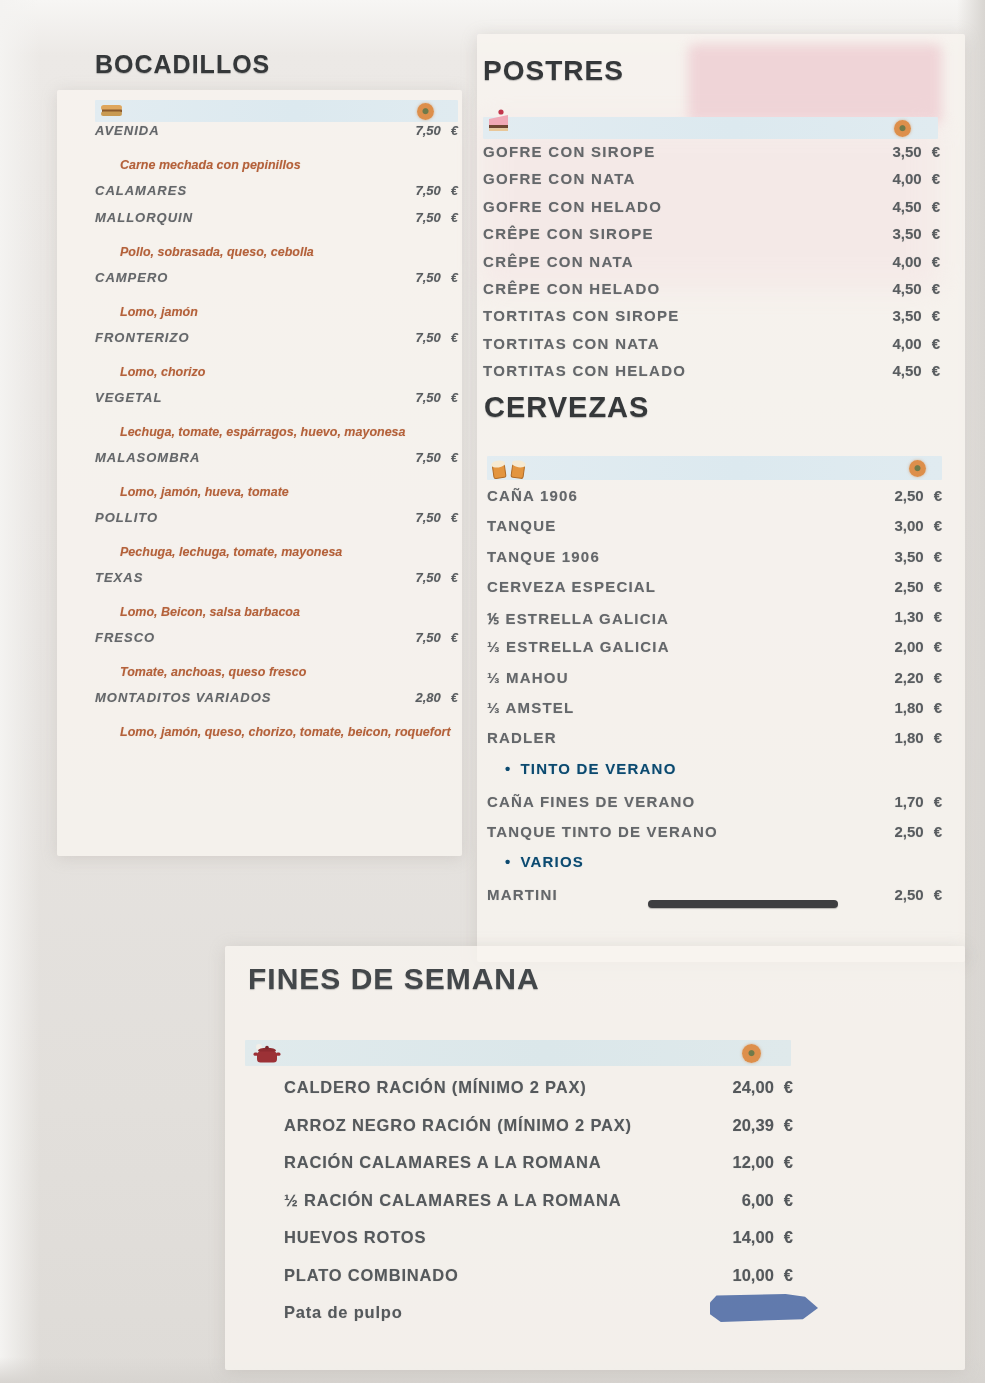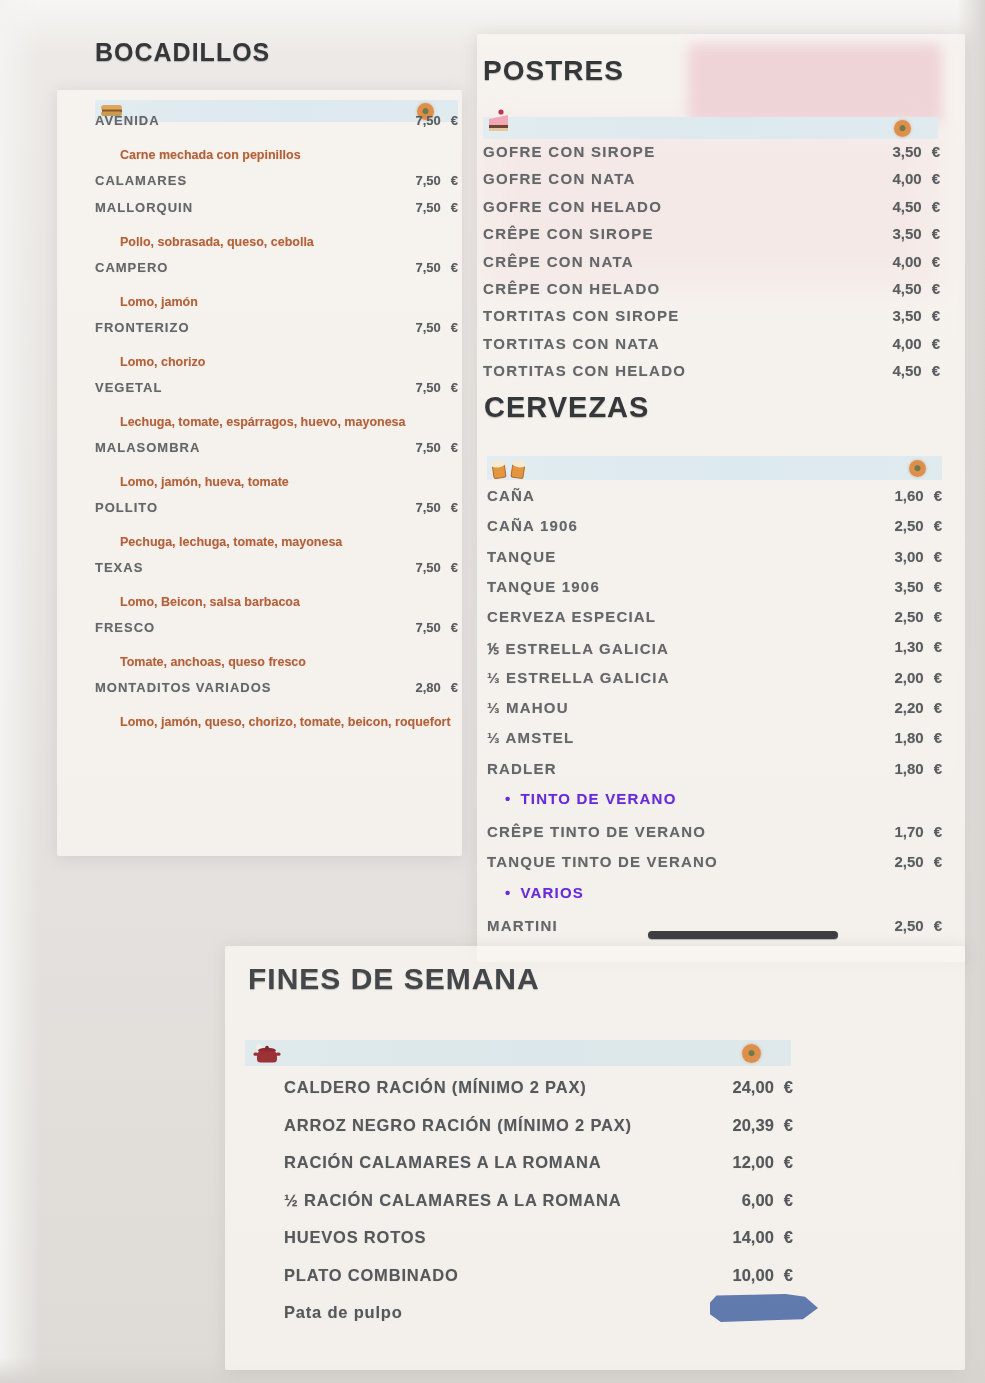--- a/index.html
+++ b/index.html
@@ -21,21 +21,21 @@
   #panel-right{left:477px;top:34px;width:488px;height:928px;}
   #panel-bottom{left:225px;top:946px;width:740px;height:424px;}
 
   .pink1{position:absolute;left:688px;top:44px;width:254px;height:80px;
     background:#eecdd2;opacity:.8;filter:blur(6px);border-radius:6px;}
   .pink2{position:absolute;left:481px;top:120px;width:458px;height:170px;
     background:#f2d9dd;opacity:.32;filter:blur(14px);}
 
   .title{position:absolute;font-weight:bold;color:#35383a;letter-spacing:1px;
     text-shadow:0 1px 1px rgba(110,110,110,0.45);white-space:nowrap;}
-  #t-boc{left:95px;top:38px;font-size:25px;}
+  #t-boc{left:95px;top:50px;font-size:25px;}
   #t-pos{left:483px;top:55px;font-size:28px;}
   #t-cer{left:484px;top:391px;font-size:29px;text-align:center;}
   #t-fin{left:248px;top:962px;font-size:30px;color:#43474a;}
 
   .bar{position:absolute;height:22px;border-radius:1px;
     background:linear-gradient(90deg,#e2ecf1,#dce9ef 55%,#e0ebf0);}
   #bar-boc{left:95px;top:100px;width:363px;}
   #bar-pos{left:483px;top:117px;width:455px;}
   #bar-cer{left:487px;top:456px;width:455px;height:24px;}
   #bar-fin{left:245px;top:1040px;width:546px;height:26px;background:linear-gradient(90deg,#e0eaec,#dbe7ea 55%,#dfe9eb);}
@@ -55,32 +55,32 @@
   .list{position:absolute;}
   .row{display:flex;justify-content:space-between;align-items:flex-start;position:relative;}
   .iname{font-weight:bold;color:#64676a;letter-spacing:1px;white-space:nowrap;
     text-shadow:0 0 1px rgba(110,110,110,0.35);}
   .price{font-weight:bold;color:#595d60;white-space:nowrap;
     text-shadow:0 0 1px rgba(110,110,110,0.35);margin-left:48px;}
   .cur{margin-left:10px;}
   .desc{font-weight:bold;color:#b4613a;padding-left:25px;font-size:12.5px;line-height:20px;
     margin-top:5px;margin-bottom:8px;text-shadow:0 0 1px rgba(180,100,60,0.3);}
 
-  .sec-boc{left:95px;top:113px;width:363px;font-size:13px;}
+  .sec-boc{left:95px;top:123px;width:363px;font-size:13px;font-style:italic;}
   .sec-boc .row{height:27px;}
 
   .sec-pos{left:483px;top:143px;width:457px;font-size:15px;}
   .sec-pos .row{height:27.4px;}
   .sec-pos .iname{letter-spacing:1.3px;}
 
   .sec-cer{left:487px;top:487px;width:455px;font-size:15px;}
   .sec-cer .row{height:30.3px;}
   .sec-cer .iname{letter-spacing:1.2px;}
 
-  .subheader{font-weight:bold;color:#6d28d9;letter-spacing:1.2px;height:33px;
+  .subheader{font-weight:bold;color:#0c4a6e;letter-spacing:1.2px;height:33px;
     padding-left:18px;font-size:15px;text-shadow:0 0 1px rgba(45,124,197,0.35);}
   .subheader .bullet{margin-right:9px;}
 
   .sec-fin{left:248px;top:1078px;width:545px;font-size:16.5px;}
   .sec-fin .row{height:37.5px;}
   .sec-fin .iname{color:#55595c;letter-spacing:0.8px;margin-left:36px;}
   .sec-fin .price{color:#54585b;}
 
   .marker-line{position:absolute;left:161px;top:14px;width:190px;height:8px;
     background:#3e3e40;border-radius:4px;box-shadow:0 1px 1px rgba(0,0,0,0.25);}
@@ -248,24 +248,20 @@
       <span class="iname">TORTITAS CON NATA</span>
       <span class="price"><span>4,00</span><span class="cur">€</span></span>
     </div>
     <div class="row">
       <span class="iname">TORTITAS CON HELADO</span>
       <span class="price"><span>4,50</span><span class="cur">€</span></span>
     </div>
   </div>
 <div class="list sec-cer">
     <div class="row">
-      <span class="iname">CAÑA</span>
-      <span class="price"><span>1,60</span><span class="cur">€</span></span>
-    </div>
-    <div class="row">
       <span class="iname">CAÑA 1906</span>
       <span class="price"><span>2,50</span><span class="cur">€</span></span>
     </div>
     <div class="row">
       <span class="iname">TANQUE</span>
       <span class="price"><span>3,00</span><span class="cur">€</span></span>
     </div>
     <div class="row">
       <span class="iname">TANQUE 1906</span>
       <span class="price"><span>3,50</span><span class="cur">€</span></span>
@@ -289,21 +285,21 @@
     <div class="row">
       <span class="iname">⅓ AMSTEL</span>
       <span class="price"><span>1,80</span><span class="cur">€</span></span>
     </div>
     <div class="row">
       <span class="iname">RADLER</span>
       <span class="price"><span>1,80</span><span class="cur">€</span></span>
     </div>
     <div class="subheader"><span class="bullet">•</span><span>TINTO DE VERANO</span></div>
     <div class="row">
-      <span class="iname">CRÊPE TINTO DE VERANO</span>
+      <span class="iname">CAÑA FINES DE VERANO</span>
       <span class="price"><span>1,70</span><span class="cur">€</span></span>
     </div>
     <div class="row">
       <span class="iname">TANQUE TINTO DE VERANO</span>
       <span class="price"><span>2,50</span><span class="cur">€</span></span>
     </div>
     <div class="subheader"><span class="bullet">•</span><span>VARIOS</span></div>
     <div class="row">
       <span class="iname">MARTINI</span>
       <span class="price"><span>2,50</span><span class="cur">€</span></span>

